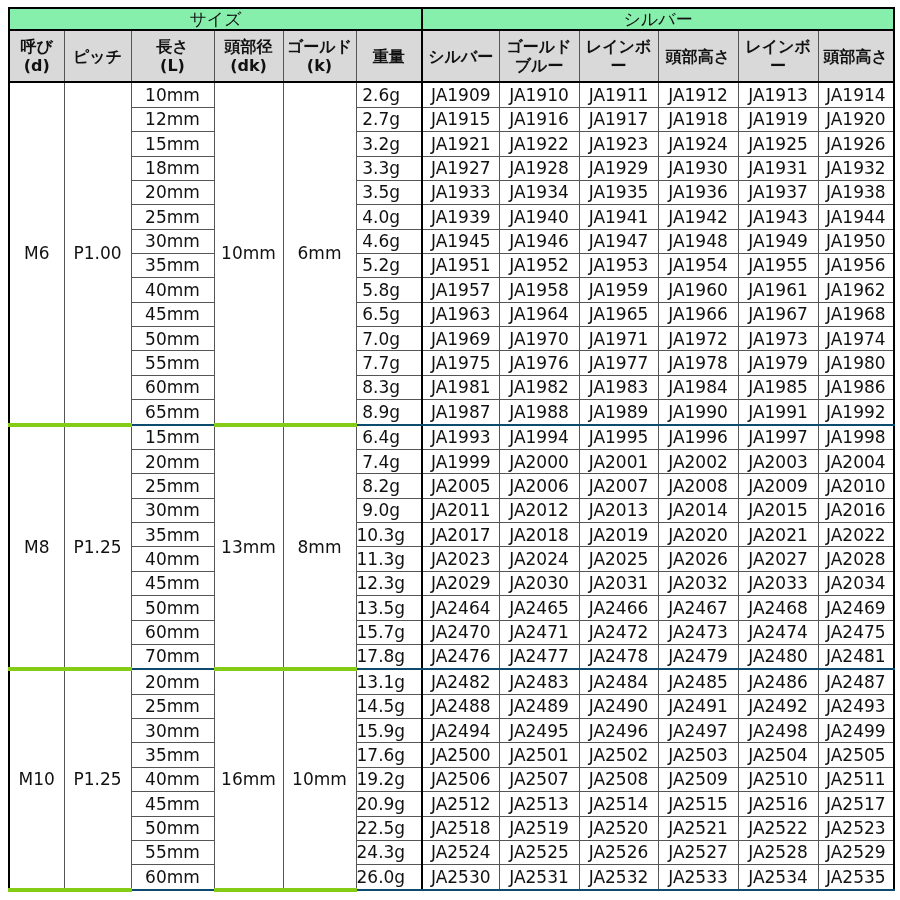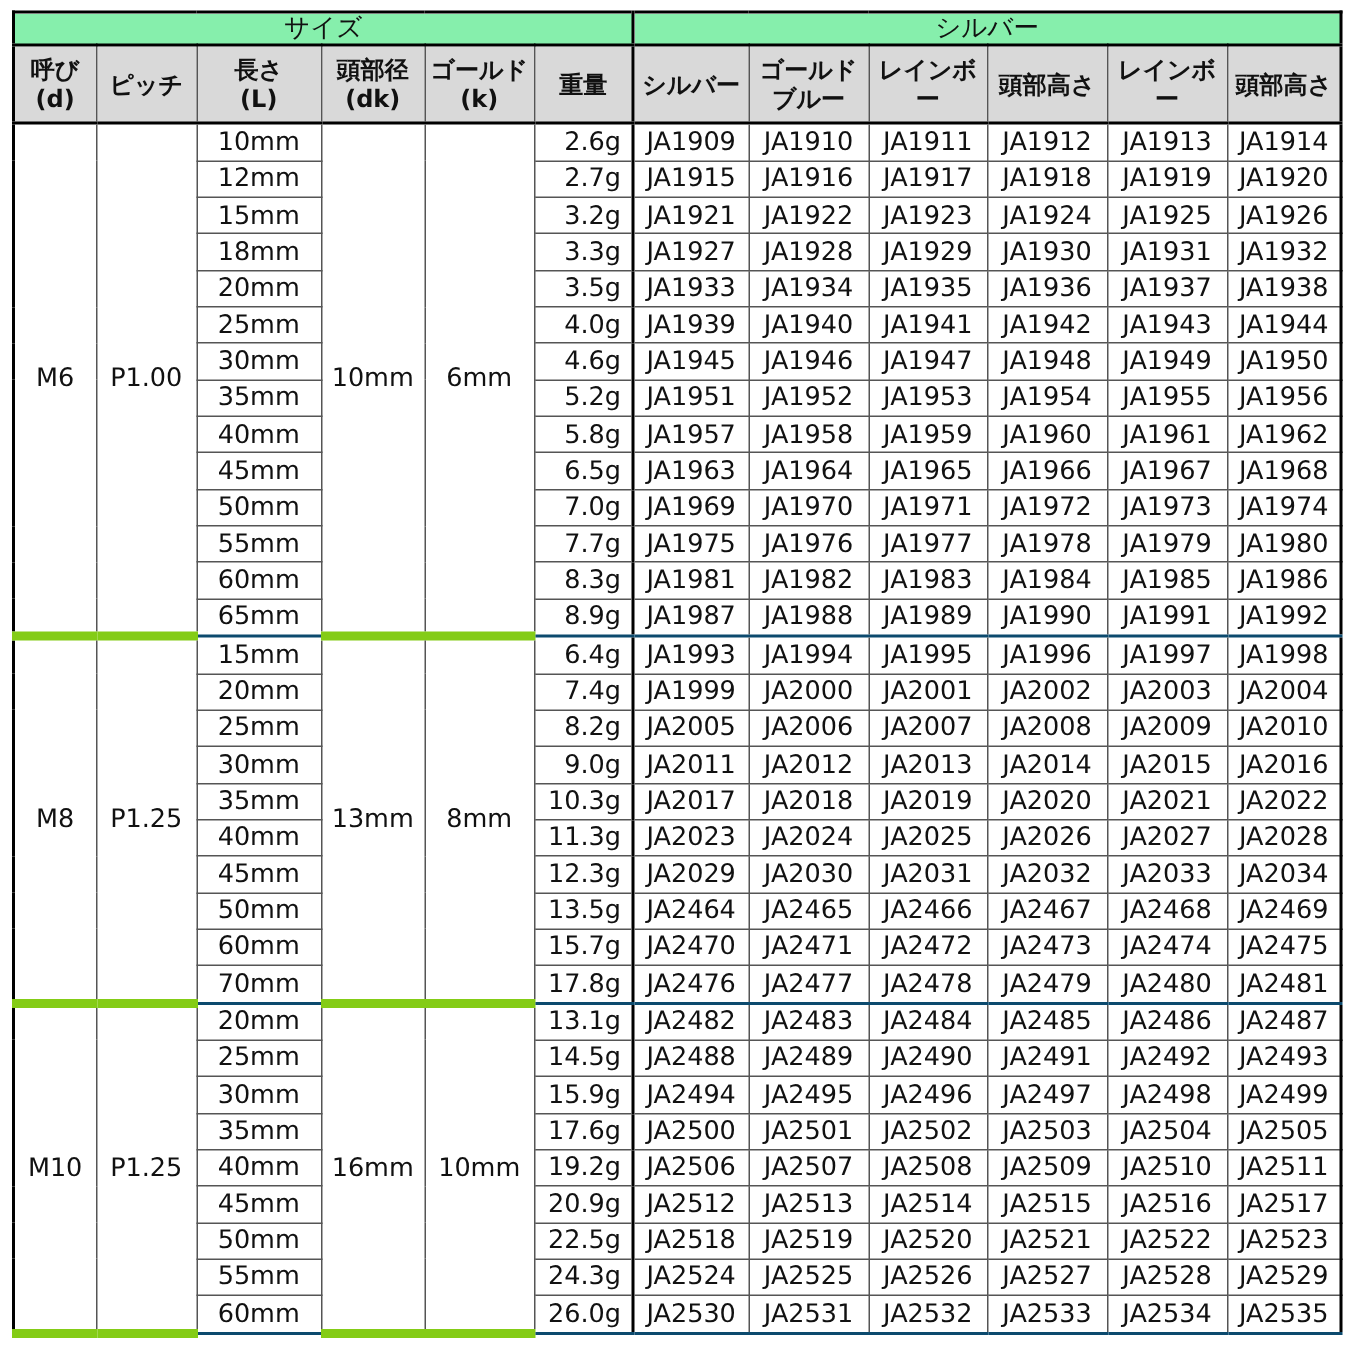--- a/index.html
+++ b/index.html
@@ -38,24 +38,24 @@
   thead tr.column-header th {
     background: #d9d9d9;
     font-weight: bold;
     font-size: 16px;
     border-bottom: 2px solid #000000;
   }
   tbody td {
     background: #ffffff;
     font-size: 17px;
   }
-  td.weight { text-align: right; padding-right: 7px; }
+  td.weight { text-align: right; padding-right: 21px; }
   .sec-start { border-left: 2px solid #000000 !important; }
   tr.group-end td { border-bottom: 2px solid #0c4a6e; }
-  tbody td[rowspan] { border-bottom: 6px solid #84cc16; }
+  tbody td[rowspan] { border-bottom: 4px solid #84cc16; }
 </style>
 </head>
 <body>
 
 <div class="sheet">
   <table class="spec">
     <colgroup>
       <col style="width:55px">
         <col style="width:67px">
         <col style="width:83px">

